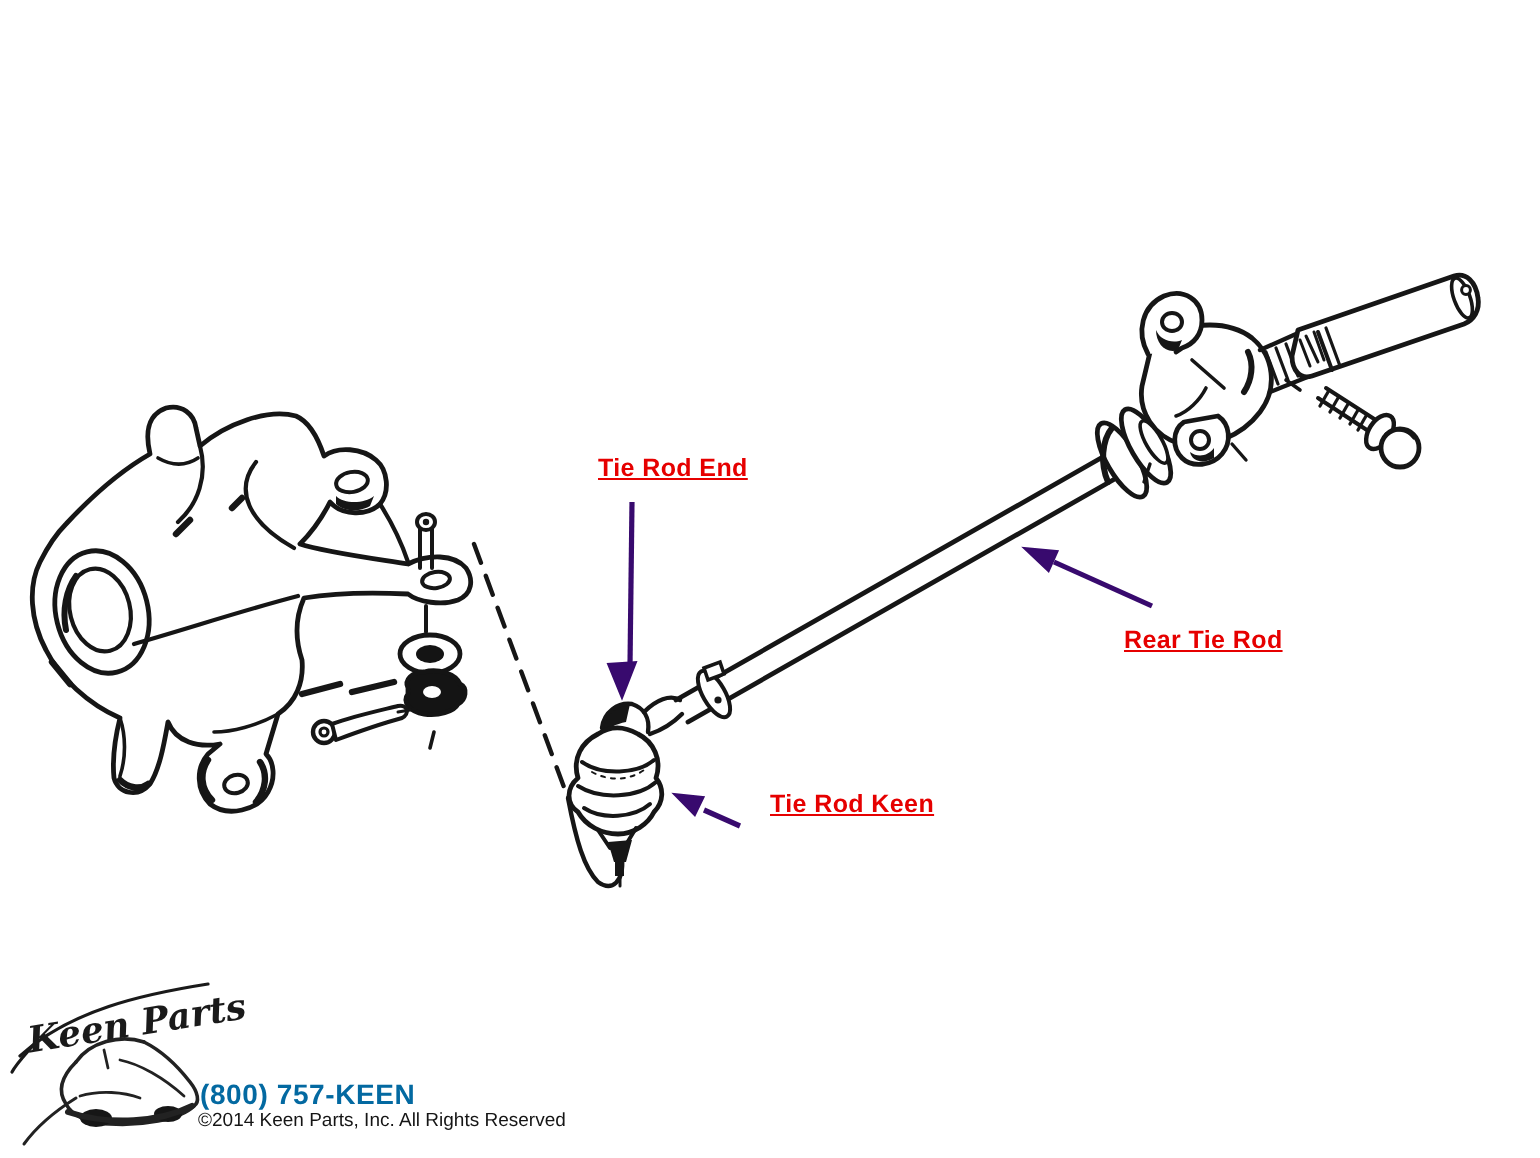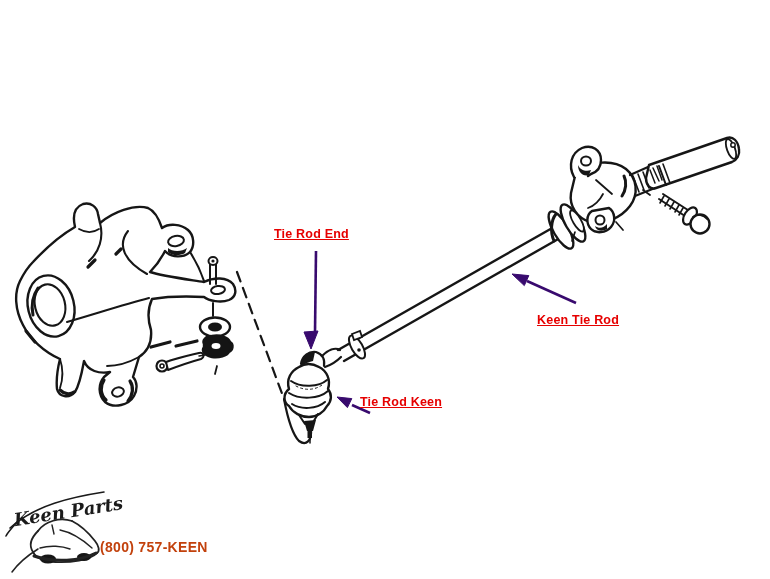--- a/index.html
+++ b/index.html
@@ -1,25 +1,25 @@
 <!DOCTYPE html>
 <html><head>
 <meta charset="utf-8">
 <style>
   html,body{margin:0;padding:0;background:#fff;}
   .canvas{position:relative;width:770px;height:579px;background:#fff;overflow:hidden;
           font-family:"Liberation Sans",sans-serif;}
   .art{position:absolute;left:0;top:0;}
   .lbl{position:absolute;font:bold 12.5px "Liberation Sans",sans-serif;color:#e60000;
-       text-decoration:underline;letter-spacing:.2px;white-space:nowrap;cursor:pointer;}
+       text-decoration:underline;letter-spacing:.2px;white-space:nowrap;cursor:pointer;margin-left:25px;}
   #lbl-tie-rod-end{left:274px;top:227px;}
   #lbl-rear-tie-rod{left:537px;top:313px;}
   #lbl-tie-rod-boot{left:360px;top:395px;}
   .phone{position:absolute;left:100px;top:539px;font:bold 14px "Liberation Sans",sans-serif;
-         color:#c2410c;letter-spacing:.3px;white-space:nowrap;}
+         color:#0369a1;letter-spacing:.3px;white-space:nowrap;}
   .copyright{position:absolute;left:99px;top:555px;font:9.5px "Liberation Sans",sans-serif;
          color:#151515;white-space:nowrap;}
   svg *{vector-effect:none;}
 </style>
 </head>
 <body>
 
 <div class="canvas">
 
   <svg class="art" width="770" height="579" viewBox="0 0 770 579">
@@ -216,17 +216,18 @@
         <path d="M40,548 C50,545 62,546 70,549" stroke-width="1.4"></path>
         <ellipse cx="84" cy="557" rx="7" ry="4" fill="#161616" stroke="none"></ellipse>
         <ellipse cx="48" cy="559" rx="8" ry="4.5" fill="#161616" stroke="none"></ellipse>
         <path d="M34,556 C55,563 80,561 96,553" stroke-width="3"></path>
         <path d="M12,572 C20,561 30,554 38,549" stroke-width="1.5"></path>
       </g>
     </g>
   </svg>
 
   <div class="lbl" id="lbl-tie-rod-end">Tie Rod End</div>
-  <div class="lbl" id="lbl-rear-tie-rod">Keen Tie Rod</div>
+  <div class="lbl" id="lbl-rear-tie-rod">Rear Tie Rod</div>
   <div class="lbl" id="lbl-tie-rod-boot">Tie Rod Keen</div>
 
   <div class="phone">(800) 757-KEEN</div>
+  <div class="copyright">©2014 Keen Parts, Inc. All Rights Reserved</div>
 </div>
 
 </body></html>

